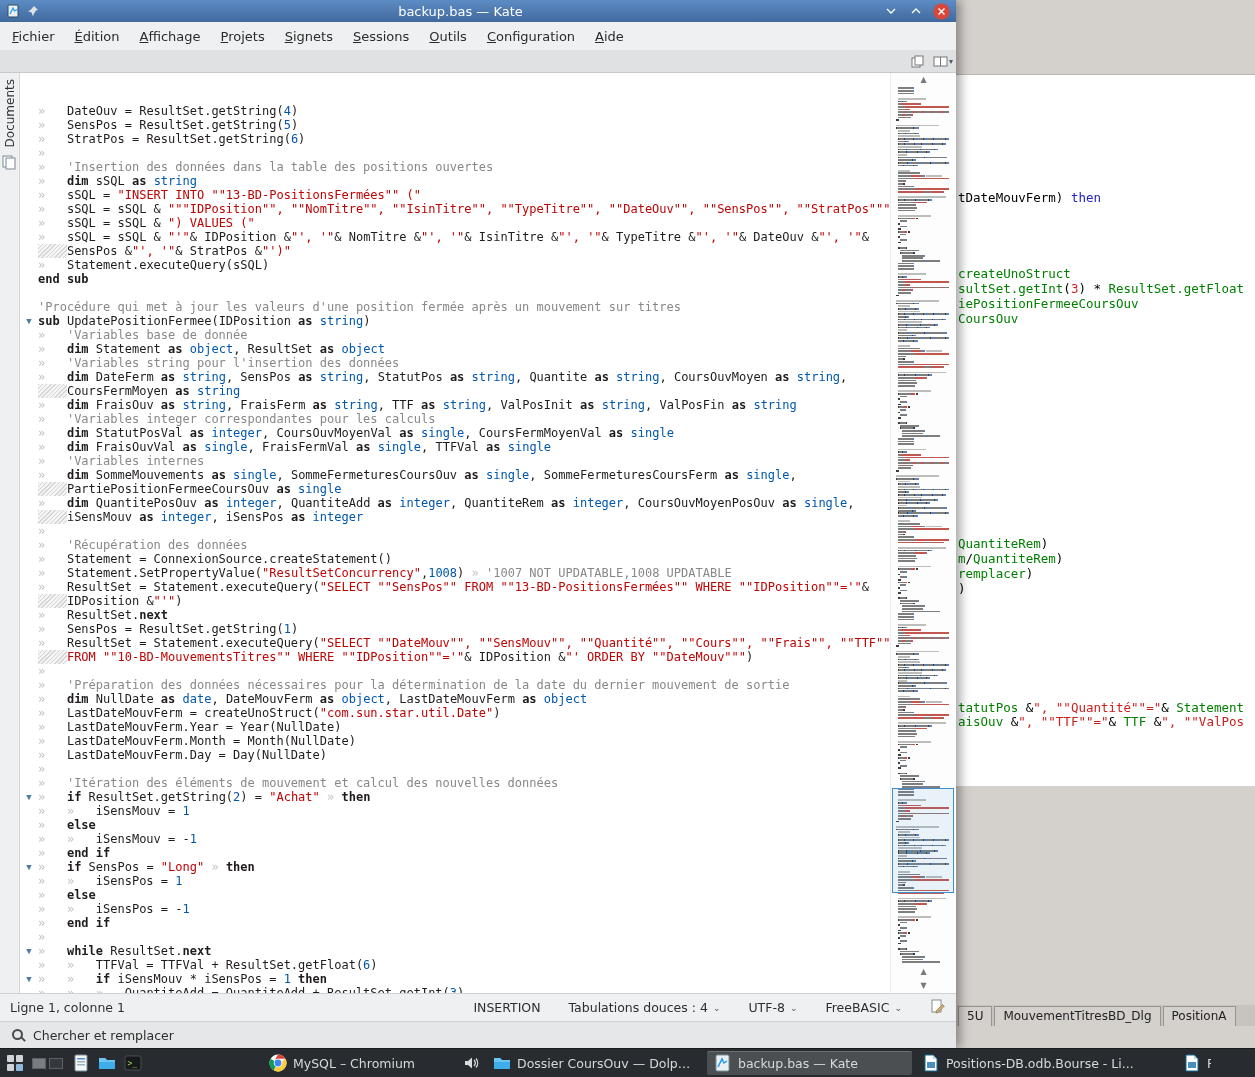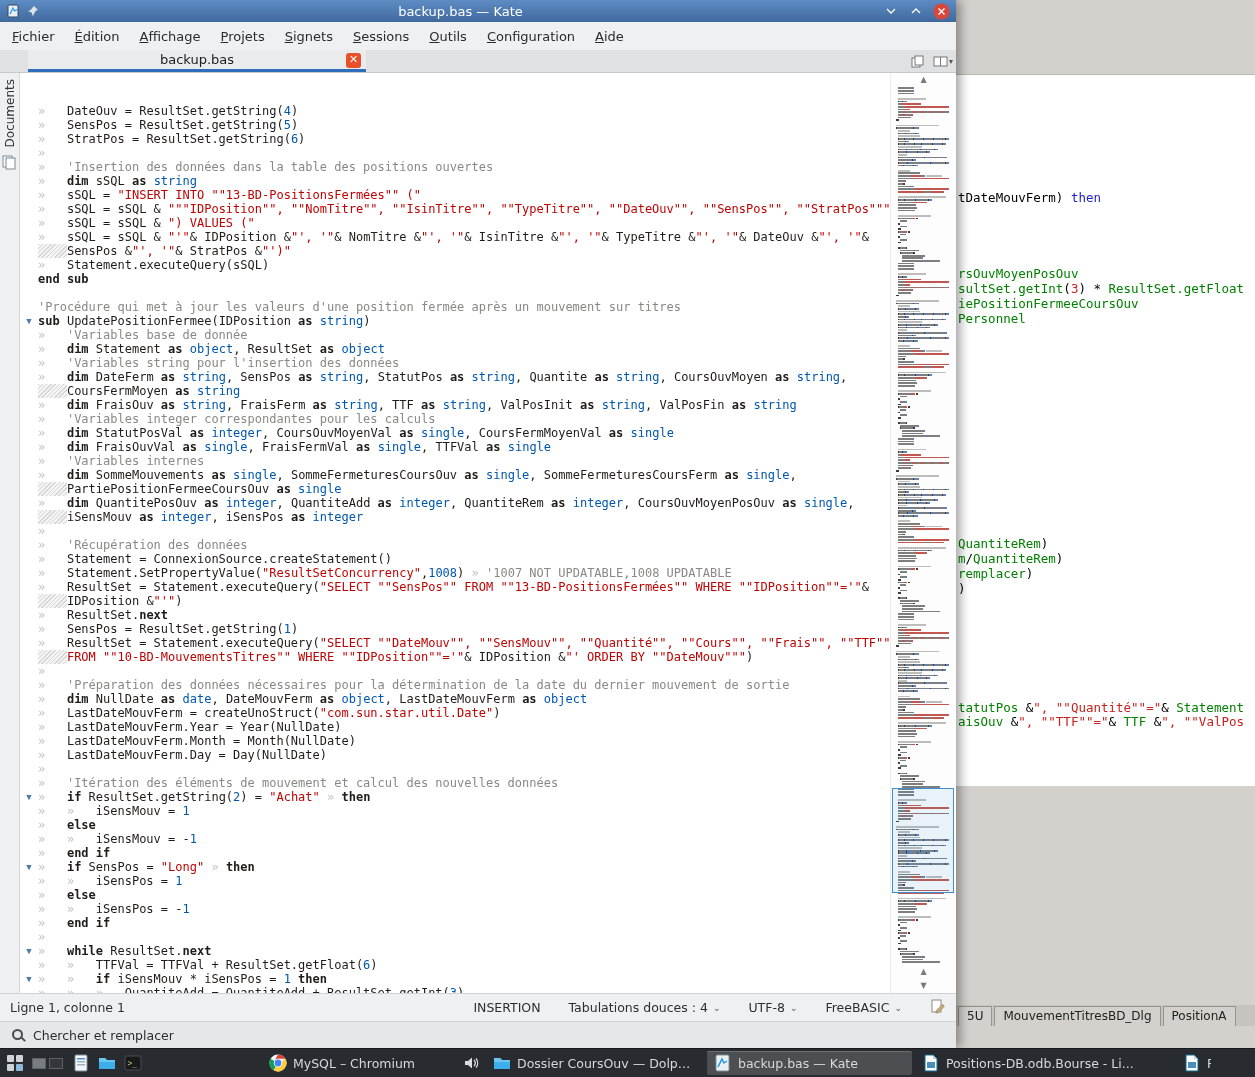--- a/index.html
+++ b/index.html
@@ -86,24 +86,24 @@
 </style>
 </head>
 <body>
 
 <div class="screen">
 
   <div class="lo-strip">
     <div class="lo-toolzone"></div>
     <div class="lo-editor">
         <div class="lo-line" style="top: 115px;"><span class="lo-x">tDateMouvFerm) </span><span class="lo-b">then</span></div>
-        <div class="lo-line" style="top: 191px;"><span class="lo-i">rsOuvMoyenPosOuv</span></div>
+        <div class="lo-line" style="top: 191px;"><span class="lo-i">createUnoStruct</span></div>
         <div class="lo-line" style="top: 206px;"><span class="lo-i">sultSet.getInt</span><span class="lo-x">(</span><span class="lo-r">3</span><span class="lo-x">) * </span><span class="lo-i">ResultSet.getFloat</span></div>
         <div class="lo-line" style="top: 221px;"><span class="lo-i">iePositionFermeeCoursOuv</span></div>
-        <div class="lo-line" style="top: 236px;"><span class="lo-i">Personnel</span></div>
+        <div class="lo-line" style="top: 236px;"><span class="lo-i">CoursOuv</span></div>
         <div class="lo-line" style="top: 461px;"><span class="lo-i">QuantiteRem</span><span class="lo-x">)</span></div>
         <div class="lo-line" style="top: 476px;"><span class="lo-i">m</span><span class="lo-x">/</span><span class="lo-i">QuantiteRem</span><span class="lo-x">)</span></div>
         <div class="lo-line" style="top: 491px;"><span class="lo-i">remplacer</span><span class="lo-x">)</span></div>
         <div class="lo-line" style="top: 506px;"><span class="lo-x">)</span></div>
         <div class="lo-line" style="top: 625px;"><span class="lo-i">tatutPos </span><span class="lo-x">&amp;</span><span class="lo-r">", ""Quantité""="</span><span class="lo-x">&amp; </span><span class="lo-i">Statement</span></div>
         <div class="lo-line" style="top: 639px;"><span class="lo-i">aisOuv </span><span class="lo-x">&amp;</span><span class="lo-r">", ""TTF""="</span><span class="lo-x">&amp; </span><span class="lo-i">TTF</span><span class="lo-x"> &amp;</span><span class="lo-r">", ""ValPos</span></div>
       </div>
     <div class="lo-tabs">
         <span class="lo-tab">5U</span>
         <span class="lo-tab">MouvementTitresBD_Dlg</span>
@@ -150,24 +150,20 @@
         <span class="menu-item"><u>A</u>ffichage</span>
         <span class="menu-item"><u>P</u>rojets</span>
         <span class="menu-item"><u>S</u>ignets</span>
         <span class="menu-item"><u>S</u>essions</span>
         <span class="menu-item"><u>O</u>utils</span>
         <span class="menu-item"><u>C</u>onfiguration</span>
         <span class="menu-item"><u>A</u>ide</span>
       </div>
 
     <div class="kt-tabbar">
-      <div class="tab">
-        <span>backup.bas</span>
-        <span class="tab-close">✕</span>
-      </div>
       <div class="tabbar-spacer"></div>
       <span class="tabbar-btn">
         <svg width="15" height="15">
             <rect x="2" y="4" width="8" height="9" fill="#fff" stroke="#777"></rect>
             <rect x="5" y="2" width="8" height="9" fill="#fff" stroke="#777"></rect>
           </svg>
       </span>
       <span class="tabbar-btn">
         <svg width="15" height="15">
             <rect x="1" y="3" width="13" height="9" fill="#fff" stroke="#777"></rect>

